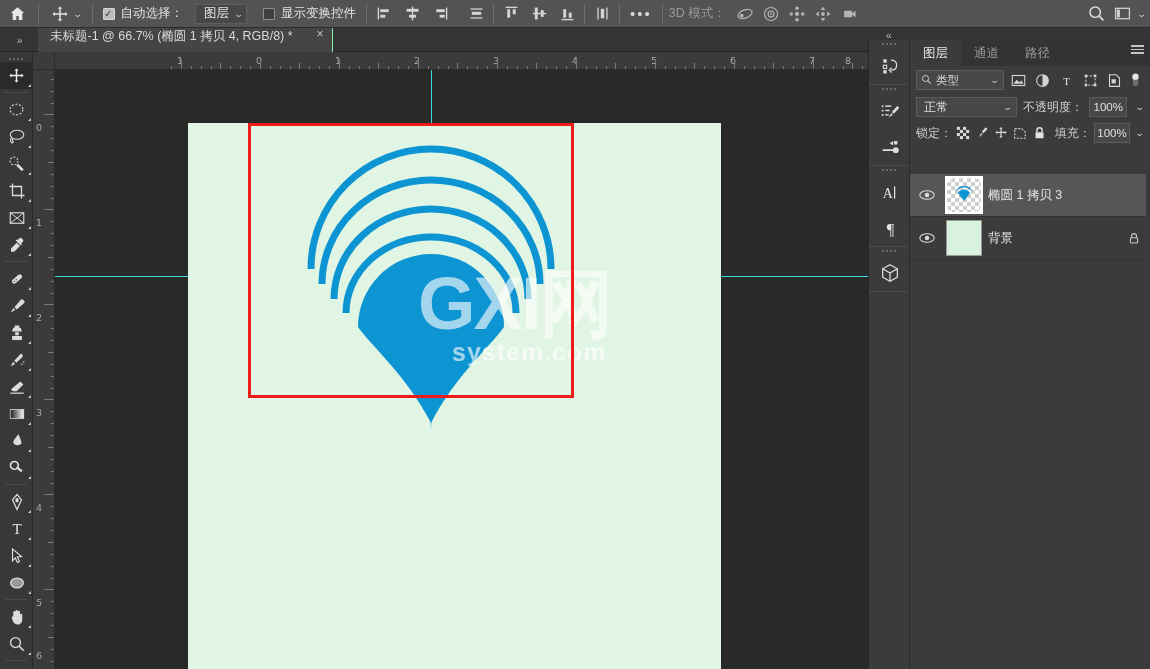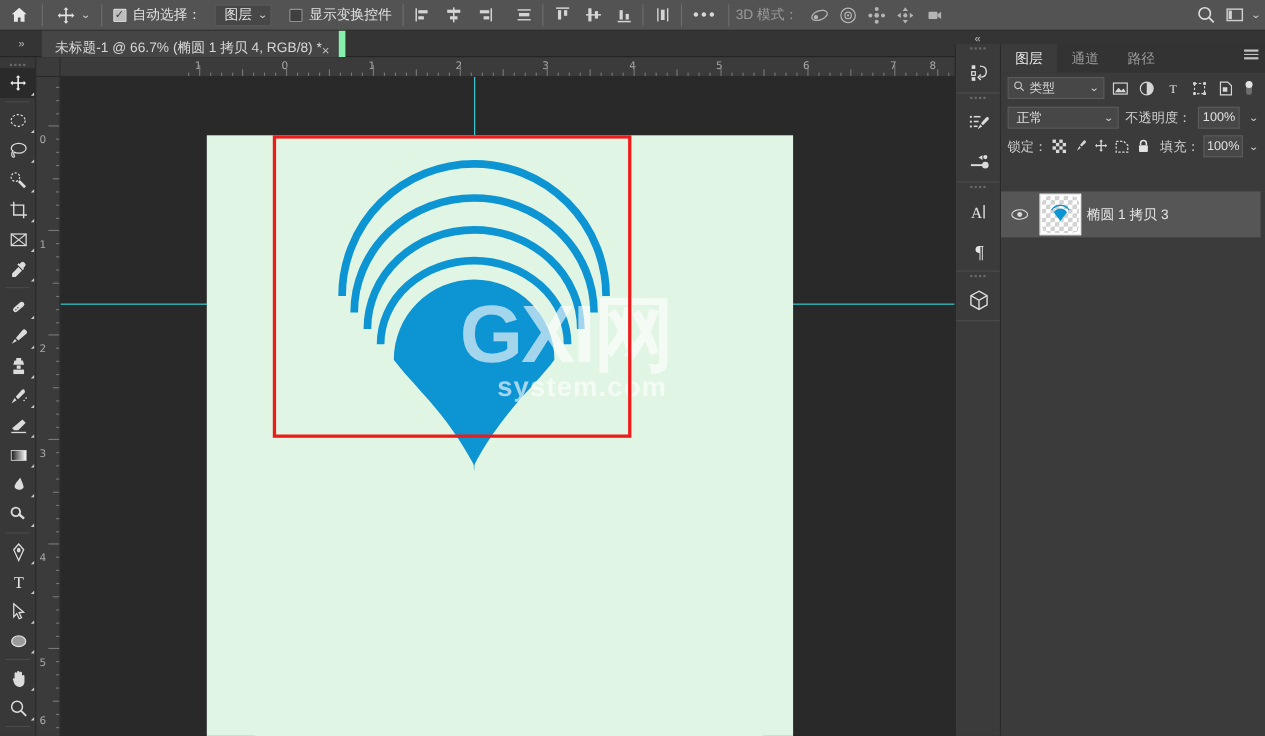--- a/index.html
+++ b/index.html
@@ -48,22 +48,22 @@
     position:absolute; left:0; top:28px; width:1150px; height:24px;
     background:#343434; border-bottom:1px solid #232323;
   }
   .expand-arrows {
     position:absolute; left:6px; top:29px; width:26px; height:22px;
     display:flex; align-items:center; justify-content:center;
     color:#b9b9b9; font-size:10px; letter-spacing:-1px;
   }
   .doc-tab {
     position:absolute; left:38px; top:28px; height:24px;
-    background:#454545; display:flex; align-items:flex-end; gap:0;
-    padding:0 8px 0 12px; border-right:6px solid #86efac;
+    background:#454545; display:flex; align-items:flex-start; gap:24px;
+    padding:0 8px 0 12px; border-right:1px solid #86efac;
     color:#d8d8d8; font-size:12.5px; white-space:nowrap;
   }
   .tab-close { color:#c2c2c2; font-size:12px; line-height:1; }
 
   
   .toolbar {
     position:absolute; left:0; top:52px; width:33px; height:617px;
     background:#383838; border-right:1px solid #2a2a2a;
     padding-top:3px;
   }
@@ -915,17 +915,33 @@
               </g>
           </svg>
           <span class="thumb-corner" style="left:-1px;top:-1px;border-right:none;border-bottom:none"></span>
           <span class="thumb-corner" style="right:-1px;top:-1px;border-left:none;border-bottom:none"></span>
           <span class="thumb-corner" style="left:-1px;bottom:-1px;border-right:none;border-top:none"></span>
           <span class="thumb-corner" style="right:-1px;bottom:-1px;border-left:none;border-top:none"></span>
         </div>
         <span class="layer-name">椭圆 1 拷贝 3</span>
       </div>
 
+      <div class="layer-row">
+        <div class="eye">
+          <svg width="16" height="12" viewBox="0 0 20 14">
+              <ellipse cx="10" cy="7" rx="9" ry="5.4" fill="none" stroke="#dadada" stroke-width="1.3"></ellipse>
+              <circle cx="10" cy="7" r="2.8" fill="#dadada"></circle>
+            </svg>
+        </div>
+        <div class="thumb" style="background:#d8f2dd"></div>
+        <span class="layer-name">背景</span>
+        <div class="layer-lock">
+          <svg width="12" height="13" viewBox="0 0 14 16">
+              <path d="M4 7V5a3 3 0 016 0v2" fill="none" stroke="#c8c8c8" stroke-width="1.4"></path>
+              <rect x="2.6" y="7" width="8.8" height="6.6" rx="1" fill="none" stroke="#c8c8c8" stroke-width="1.3"></rect>
+            </svg>
+        </div>
+      </div>
     </div>
     <div class="scroll-strip"></div>
   </div>
 
 </div>
 
 </body></html>

